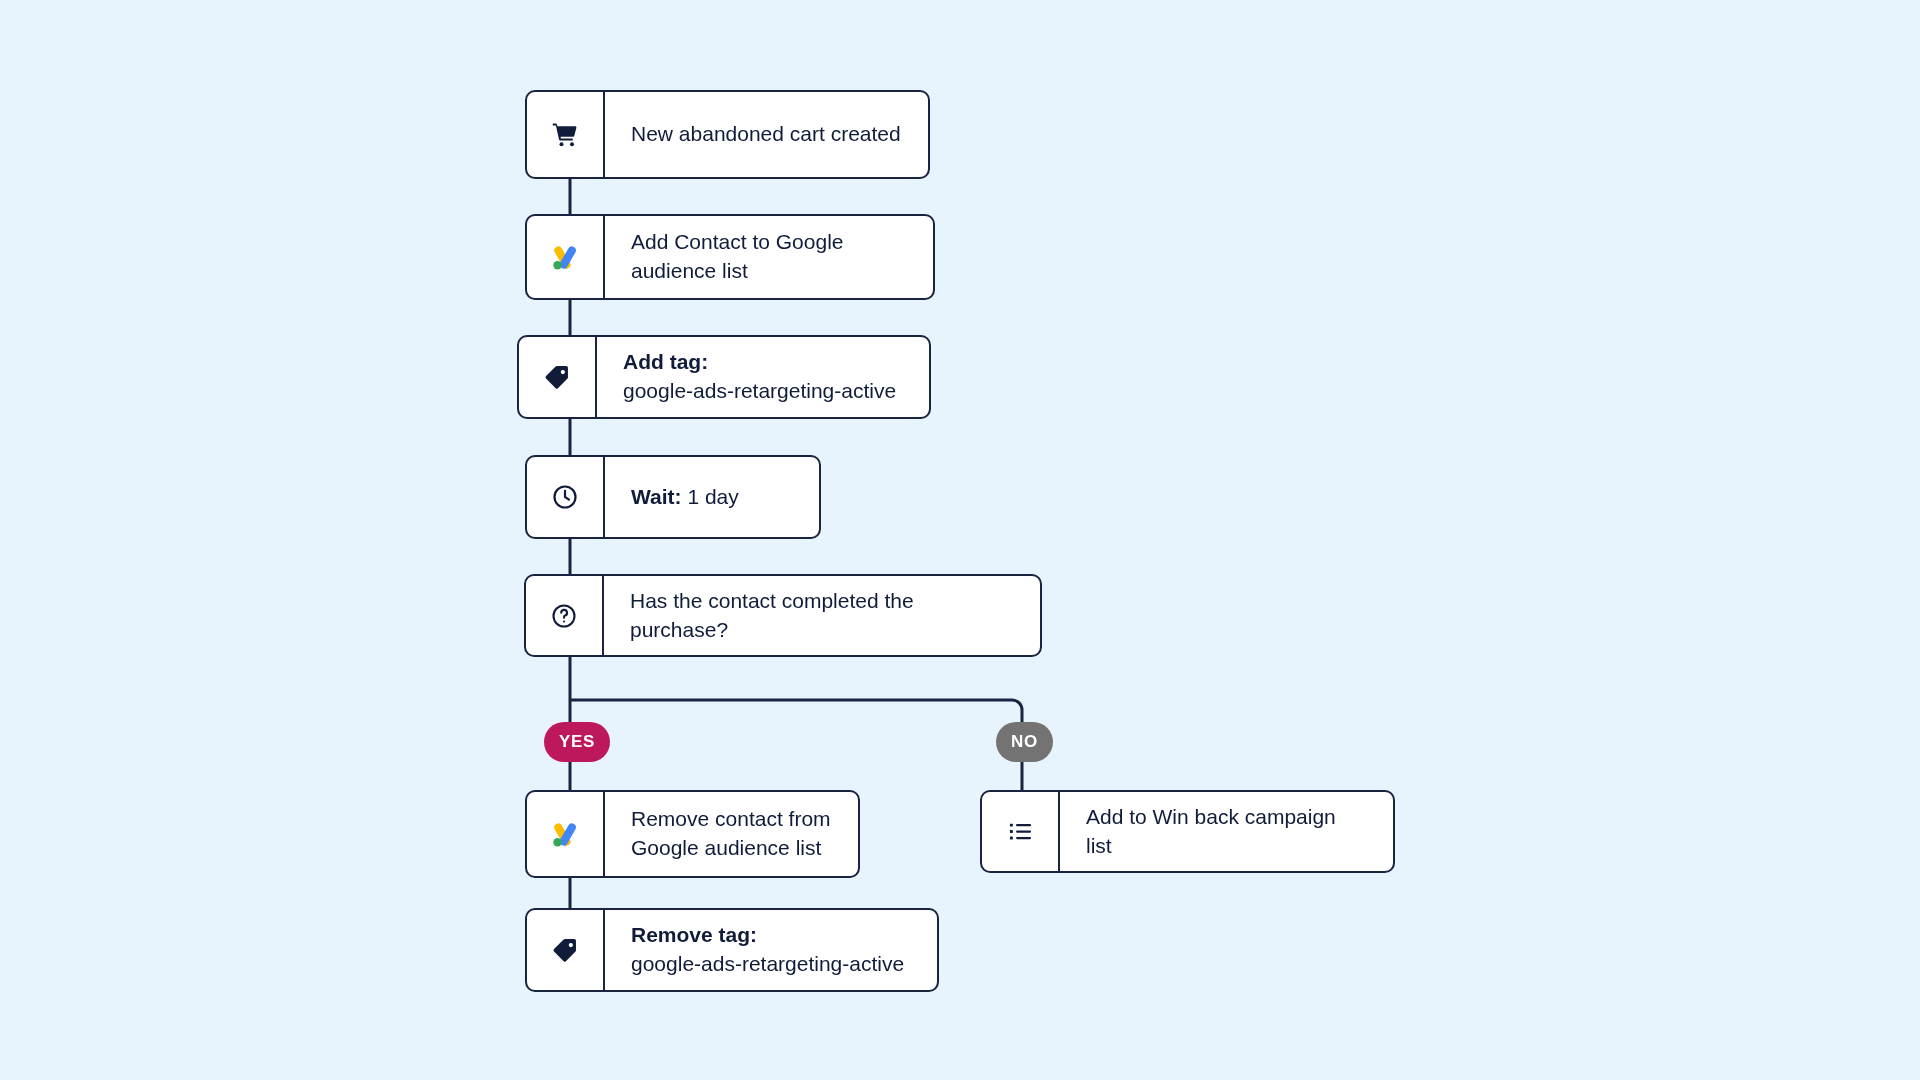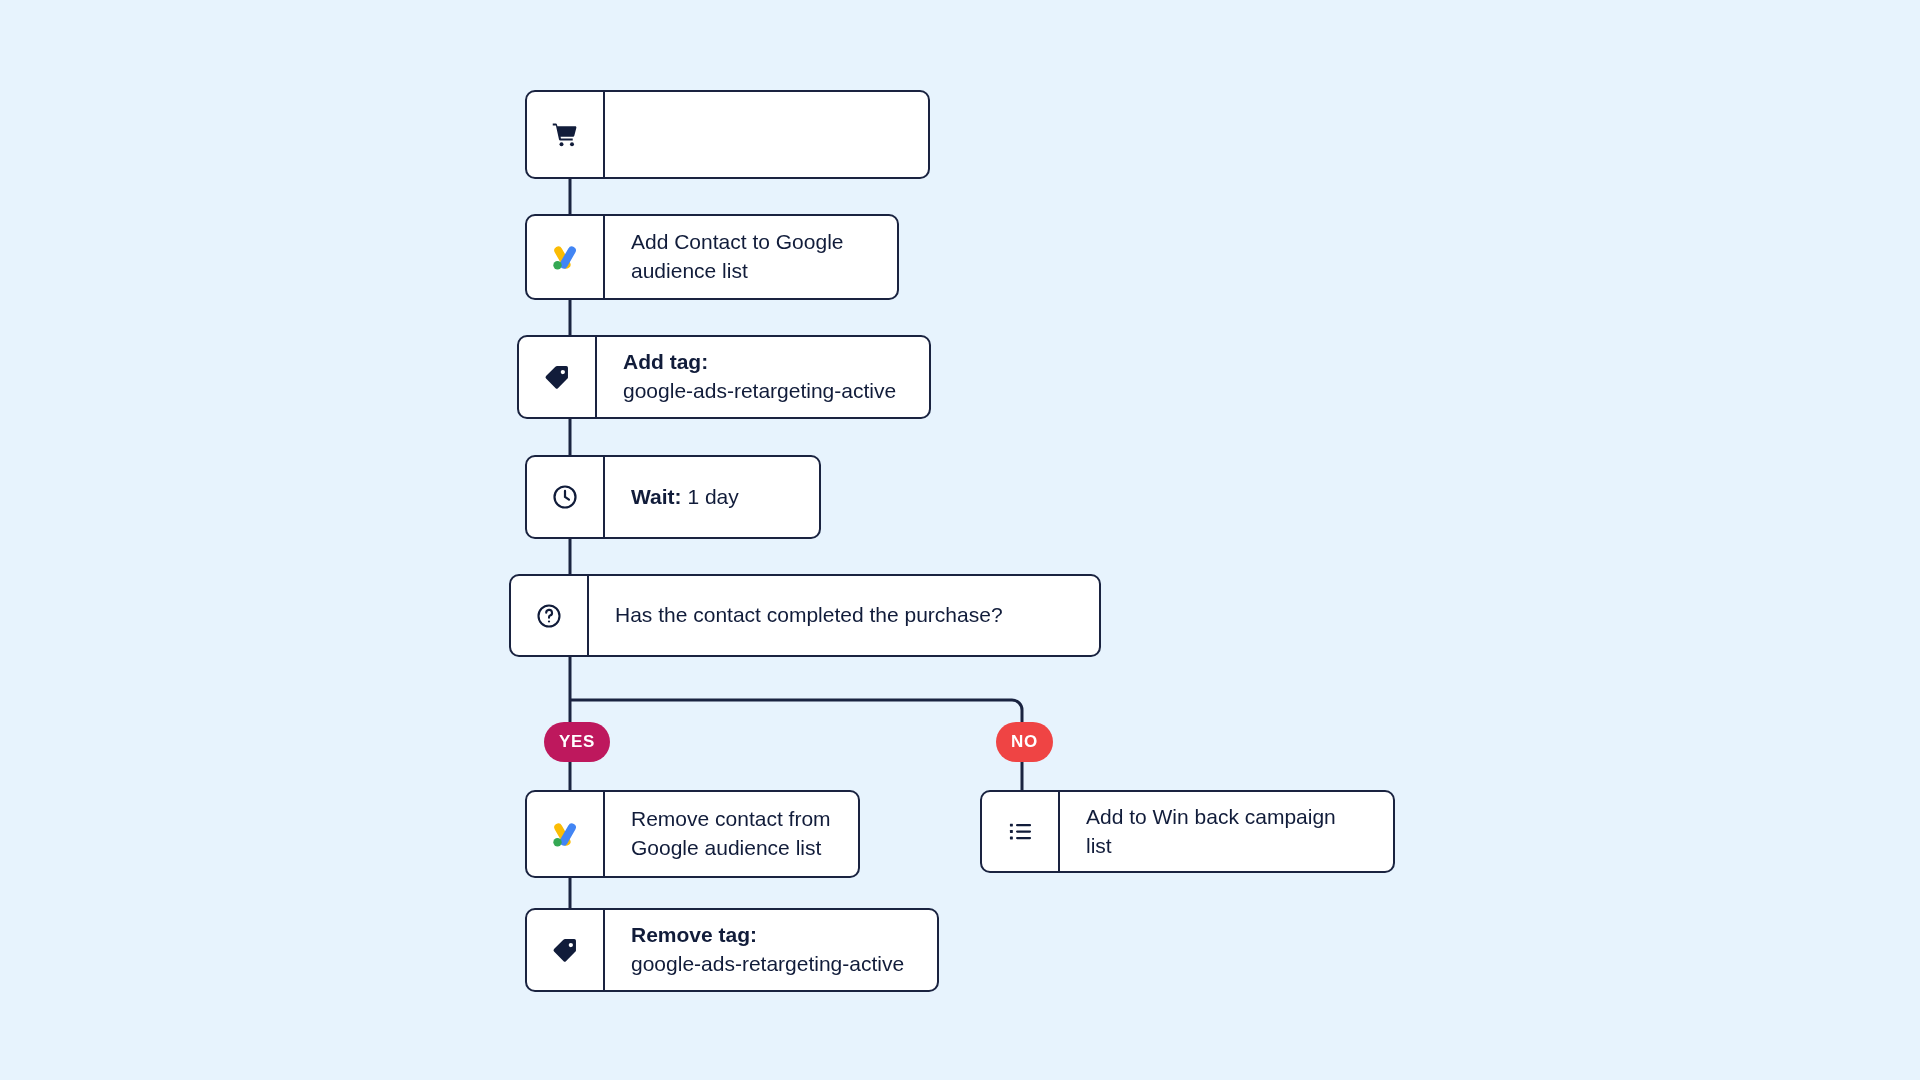--- a/index.html
+++ b/index.html
@@ -77,21 +77,21 @@
     min-width: 52px;
     padding: 0 15px;
     border-radius: 22px;
     color: #ffffff;
     font-size: 17px;
     font-weight: 700;
     letter-spacing: 0.6px;
     box-sizing: border-box;
   }
   .badge-yes { background: #be185d; }
-  .badge-no  { background: #ef4444; justify-content: center; }
+  .badge-no  { background: #737373; justify-content: center; }
 
   
   .ico { display: block; }
 </style>
 </head>
 <body>
 
 <div id="canvas">
 
   <svg id="connectors" viewBox="0 0 1920 1080" width="1920" height="1080" fill="none">
@@ -112,23 +112,26 @@
   </svg>
 
   <div class="card" style="left:525px; top:90px; width:405px; height:89px;">
     <div class="card-icon">
       <svg class="ico" width="28" height="28" viewBox="0 0 24 24" fill="#111c3a" aria-hidden="true">
         <path d="M1.5 2.2h2.6c.5 0 .9.33 1.02.8L5.5 4.6h15.3c.64 0 1.1.6.95 1.22l-1.72 6.6c-.16.62-.72 1.05-1.36 1.05H8.2l.33 1.5h10.1v1.7H7.9c-.5 0-.93-.34-1.04-.83L4.2 3.9H1.5V2.2z"></path>
         <circle cx="9" cy="20" r="1.7"></circle>
         <circle cx="18" cy="20" r="1.7"></circle>
       </svg>
     </div>
-  </div>
-
-  <div class="card" style="left:525px; top:214px; width:374px; height:86px;">
+    <div class="card-body">
+      <span class="card-text">New abandoned cart created</span>
+    </div>
+  </div>
+
+  <div class="card" style="left:525px; top:214px; width:410px; height:86px;">
     <div class="card-icon">
       <svg class="ico" width="34" height="34" viewBox="0 0 48 48" aria-hidden="true">
         <rect x="14.6" y="7.5" width="11.4" height="34.5" rx="5.7" transform="rotate(-30 20.3 24.75)" fill="#fbbc04"></rect>
         <rect x="22.2" y="7.5" width="11.4" height="34.5" rx="5.7" transform="rotate(30 27.9 24.75)" fill="#4285f4"></rect>
         <circle cx="13.4" cy="35.6" r="5.9" fill="#34a853"></circle>
       </svg>
     </div>
     <div class="card-body">
       <span class="card-text">Add Contact to Google audience list</span>
     </div>
@@ -150,21 +153,21 @@
       <svg class="ico" width="28" height="28" viewBox="0 0 24 24" fill="none" stroke="#111c3a" stroke-width="1.9" stroke-linecap="round" aria-hidden="true">
         <circle cx="12" cy="12" r="9"></circle>
         <path d="M12 6.8V12l3.4 2.3"></path>
       </svg>
     </div>
     <div class="card-body">
       <span class="card-text"><span class="lead">Wait:</span> <span>1 day</span></span>
     </div>
   </div>
 
-  <div class="card" style="left:509px; top:574px; width:592px; height:83px;">
+  <div class="card" style="left:524px; top:574px; width:518px; height:83px;">
     <div class="card-icon">
       <svg class="ico" width="28" height="28" viewBox="0 0 24 24" fill="none" stroke="#111c3a" stroke-width="1.8" stroke-linecap="round" aria-hidden="true">
         <circle cx="12" cy="12" r="9"></circle>
         <path d="M9.6 9.2a2.5 2.5 0 1 1 3.3 2.4c-.6.25-.9.8-.9 1.45v.5"></path>
         <circle cx="12" cy="16.7" r="0.95" fill="#111c3a" stroke="none"></circle>
       </svg>
     </div>
     <div class="card-body">
       <span class="card-text">Has the contact completed the purchase?</span>
     </div>

